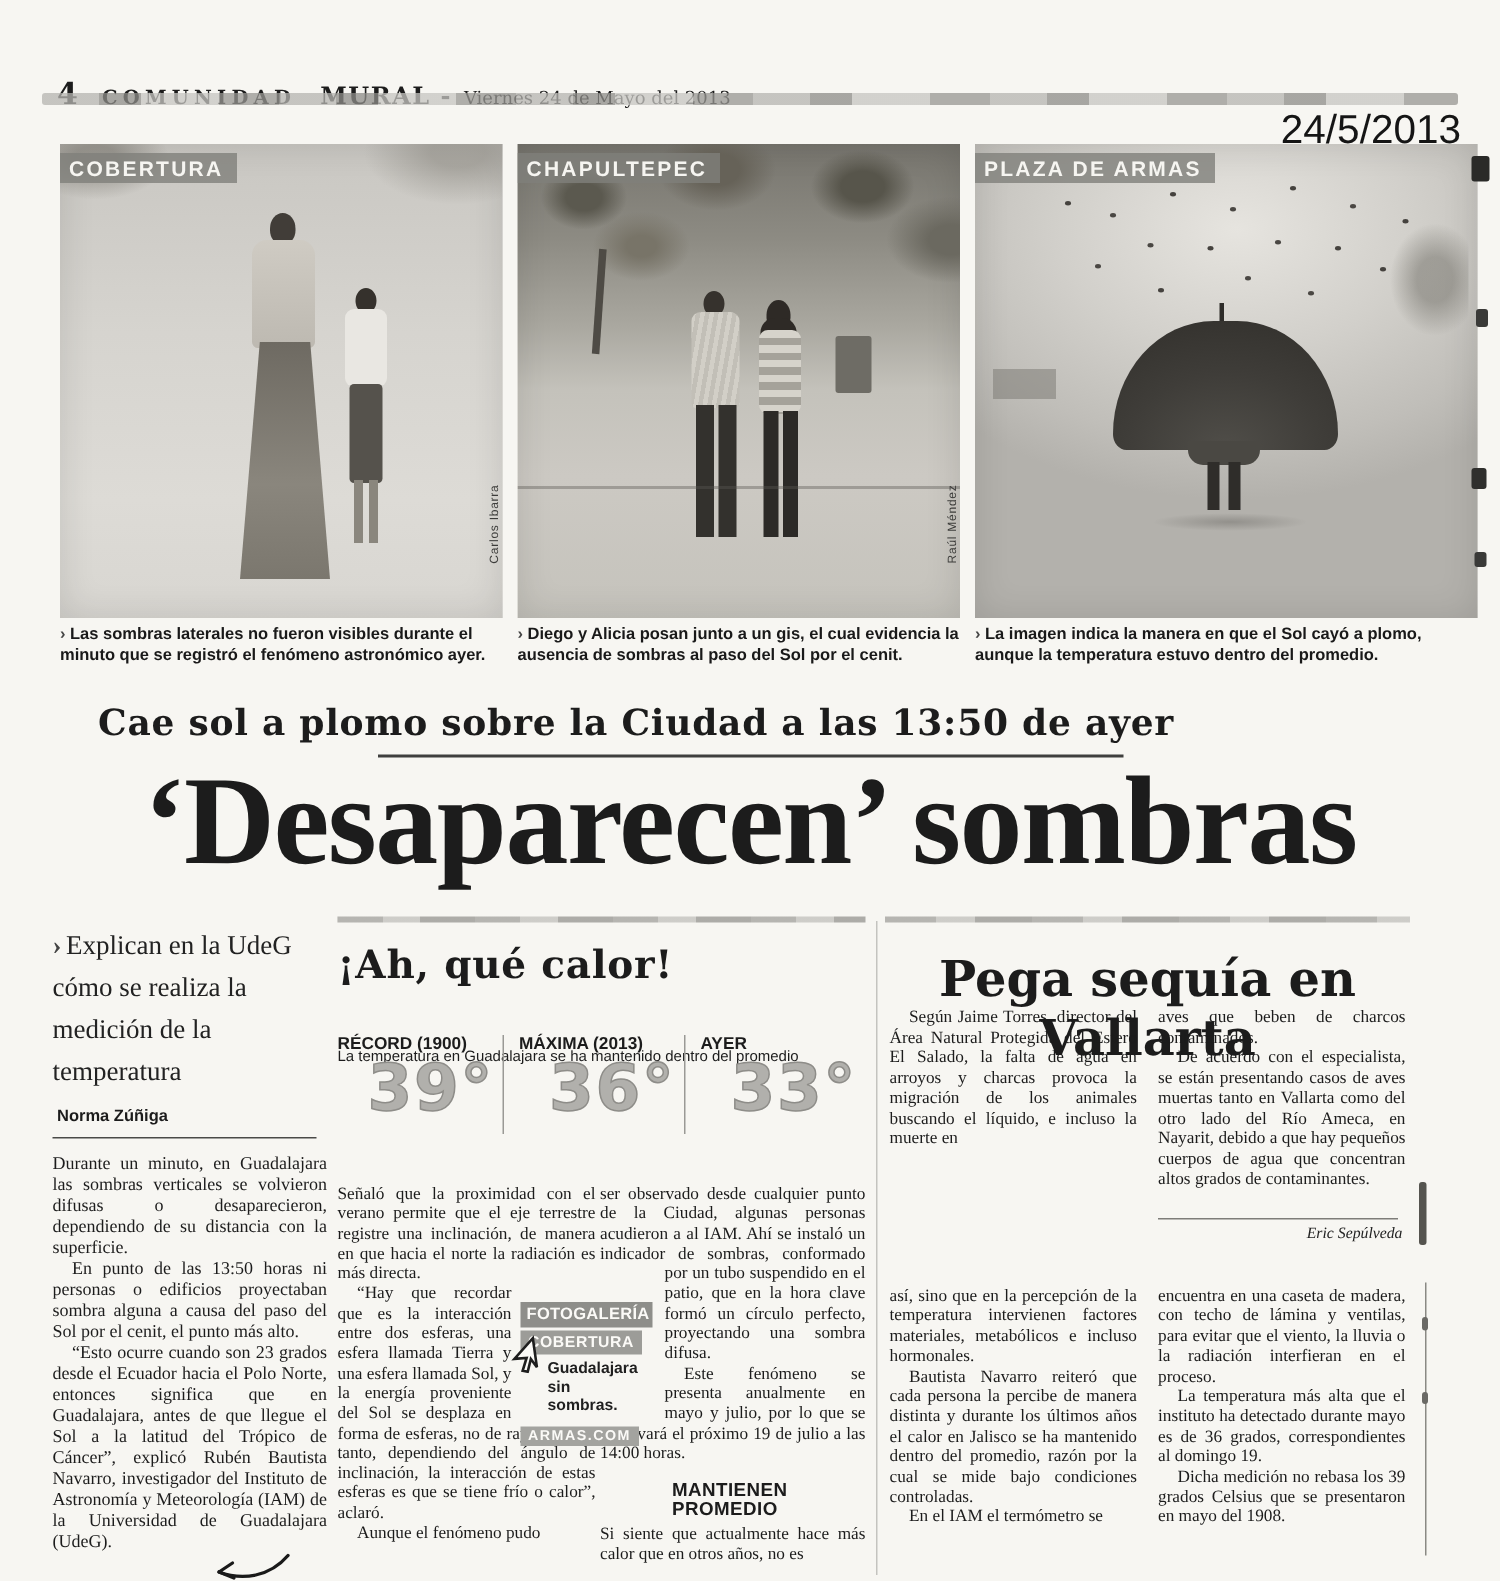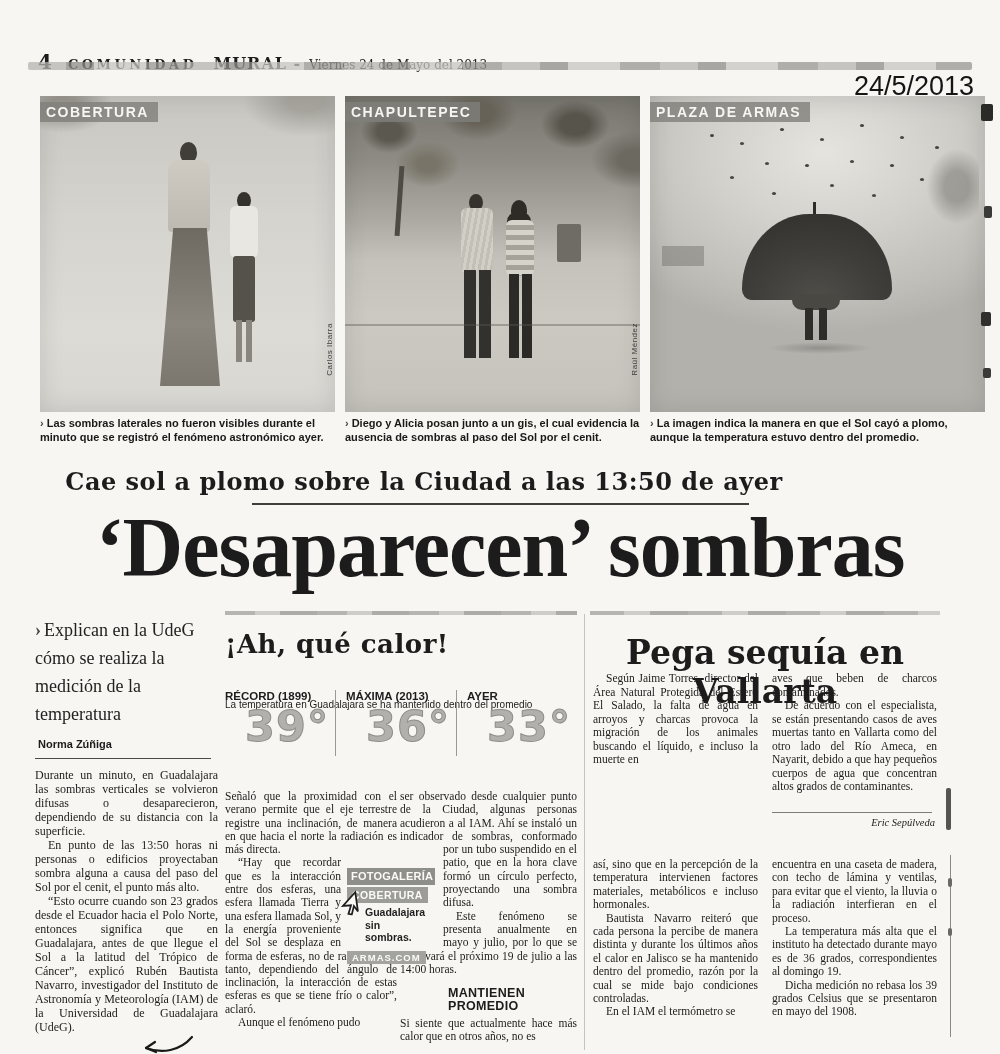--- a/index.html
+++ b/index.html
@@ -249,21 +249,21 @@
   <svg class="arrow-annot" viewBox="0 0 60 22">
     <path d="M56,3 C44,17 26,20 10,14" fill="none" stroke="#1a1a1a" stroke-width="2.2" stroke-linecap="round"></path>
     <path d="M10,14 L19,8 M10,14 L20,18" fill="none" stroke="#1a1a1a" stroke-width="2.2" stroke-linecap="round"></path>
   </svg>
 
   <div class="mid-rule"></div>
   <div class="heat-title">¡Ah, qué calor!</div>
   <div class="heat-sub">La temperatura en Guadalajara se ha mantenido dentro del promedio</div>
   <div class="stats">
     <div class="stat">
-      <div class="stat-label">RÉCORD (1899)</div>
+      <div class="stat-label">RÉCORD (1900)</div>
       <div class="stat-value">39°</div>
     </div>
     <div class="stat">
       <div class="stat-label">MÁXIMA (2013)</div>
       <div class="stat-value">36°</div>
     </div>
     <div class="stat">
       <div class="stat-label">AYER</div>
       <div class="stat-value">33°</div>
     </div>

